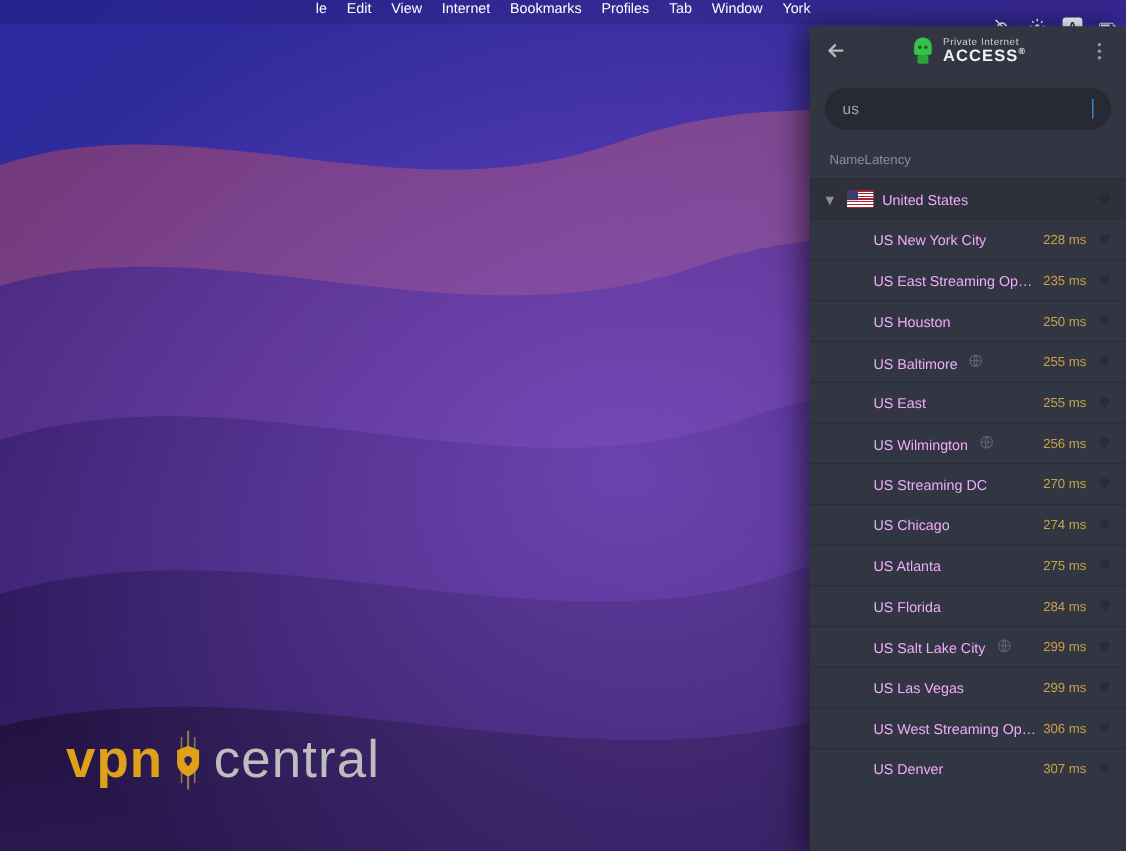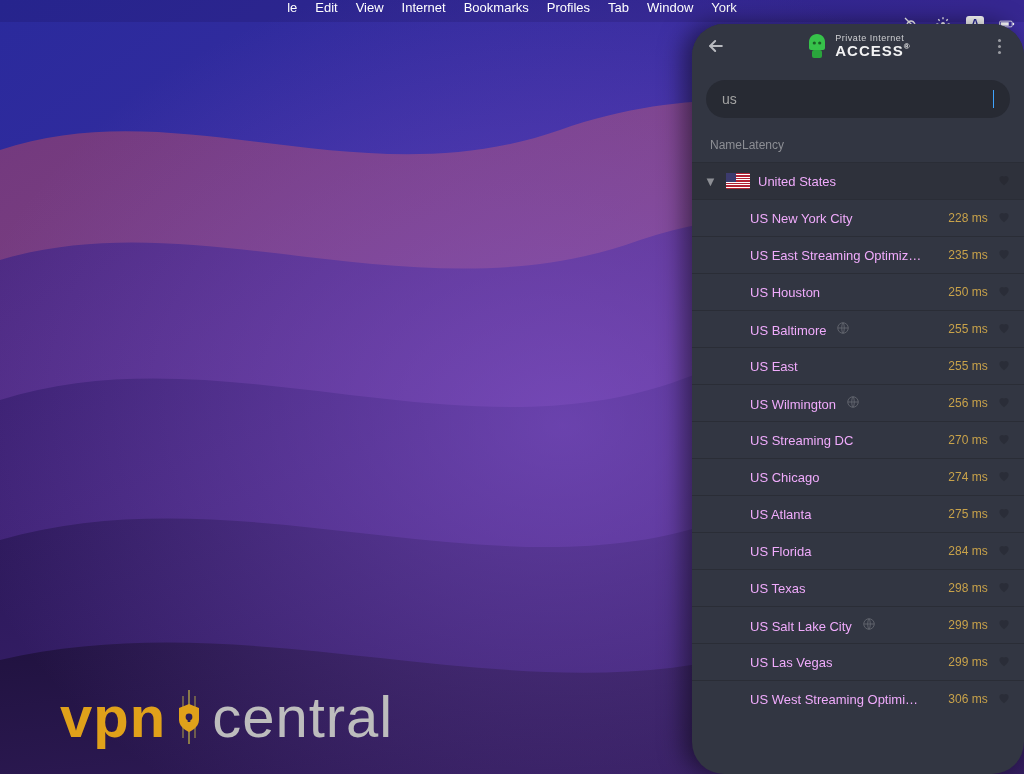--- a/index.html
+++ b/index.html
@@ -16,31 +16,31 @@
     font-size:13px; z-index:5; background:rgba(20,10,60,0.15);flex-direction:column;}
   .menubar .menu-left { display:flex; gap:18px; }
   .menubar .menu-right { margin-left:auto; display:flex; gap:14px; align-items:center; }
   .menubar .mi { cursor:default; }
   .status-icon { width:18px; height:18px; display:inline-flex; align-items:center; justify-content:center; }
   .status-icon svg { width:16px; height:16px; }
   .badge-A { width:18px; height:16px; border-radius:3px; background:#fff; color:#2a2a9a;
     font-weight:700; font-size:12px; display:inline-flex; align-items:center; justify-content:center; }
 
   
-  .watermark { position:absolute; left:60px; bottom:24px; z-index:3;
-    font-size:58px; letter-spacing:1px; color:#bdbdbd; font-weight:300;
+  .watermark { position:absolute; left:60px; bottom:56px; z-index:3;
+    font-size:48px; letter-spacing:1px; color:#bdbdbd; font-weight:300;
     display:flex; align-items:center; }
   .watermark .vpn { color:#e0a11a; font-weight:700; letter-spacing:1px; }
   .watermark .shield { display:inline-flex; width:46px; align-items:center; justify-content:center; }
 
   
-  .pia { position:absolute; top:24px; right:0; width:332px; height:750px;
+  .pia { position:absolute; top:24px; right:0; width:288px; height:750px;
     background:#323642; color:#c8c9cc; z-index:10;
     box-shadow:-8px 0 24px rgba(0,0,0,0.5);
-    display:flex; flex-direction:column; overflow:hidden;border-radius:32px; }
+    display:flex; flex-direction:column; overflow:hidden; }
   .pia-header { height:44px; display:flex; align-items:center; justify-content:space-between;
     padding:0 10px; background:#323642; }
   .pia-logo { display:flex; align-items:center; gap:6px; color:#e9e9eb; }
   .pia-logo .brand { display:flex; flex-direction:column; line-height:1; }
   .pia-logo .brand .top { font-size:9px; letter-spacing:0.5px; color:#cfd0d3; }
   .pia-logo .brand .bot { font-size:15px; font-weight:700; letter-spacing:1px; color:#f2f2f3; }
   .pia-logo .brand .bot sup { font-size:8px; vertical-align:top; }
   .back-btn { width:28px; height:28px; display:flex; align-items:center; justify-content:center;
     cursor:pointer; }
   .more-btn { width:28px; height:28px; display:flex; flex-direction:column; align-items:center;
@@ -316,28 +316,20 @@
         <div class="row">
           <span class="indent"></span>
           <span class="name">US Florida</span>
           <span class="lat">284 ms</span>
           <span class="fav"><svg width="14" height="14" viewBox="0 0 24 24" fill="#1d1f26">
               <path d="M12 21s-8-5.3-8-11a5 5 0 0 1 8-4 5 5 0 0 1 8 4c0 5.7-8 11-8 11z"></path>
             </svg></span>
         </div>
         <div class="row">
           <span class="indent"></span>
-          <span class="name">US Texas</span>
-          <span class="lat">298 ms</span>
-          <span class="fav"><svg width="14" height="14" viewBox="0 0 24 24" fill="#1d1f26">
-              <path d="M12 21s-8-5.3-8-11a5 5 0 0 1 8-4 5 5 0 0 1 8 4c0 5.7-8 11-8 11z"></path>
-            </svg></span>
-        </div>
-        <div class="row">
-          <span class="indent"></span>
           <span class="name">US Salt Lake City <span class="geo"><svg width="14" height="14" viewBox="0 0 24 24" fill="none" stroke="#9b9da3" stroke-width="1.6">
                 <circle cx="12" cy="12" r="9"></circle>
                 <path d="M3 12h18M12 3c3 3 3 15 0 18M12 3c-3 3-3 15 0 18"></path>
               </svg></span></span>
           <span class="lat">299 ms</span>
           <span class="fav"><svg width="14" height="14" viewBox="0 0 24 24" fill="#1d1f26">
               <path d="M12 21s-8-5.3-8-11a5 5 0 0 1 8-4 5 5 0 0 1 8 4c0 5.7-8 11-8 11z"></path>
             </svg></span>
         </div>
         <div class="row">
@@ -349,15 +341,23 @@
             </svg></span>
         </div>
         <div class="row">
           <span class="indent"></span>
           <span class="name">US West Streaming Optimi…</span>
           <span class="lat">306 ms</span>
           <span class="fav"><svg width="14" height="14" viewBox="0 0 24 24" fill="#1d1f26">
               <path d="M12 21s-8-5.3-8-11a5 5 0 0 1 8-4 5 5 0 0 1 8 4c0 5.7-8 11-8 11z"></path>
             </svg></span>
         </div>
+        <div class="row">
+          <span class="indent"></span>
+          <span class="name">US Denver</span>
+          <span class="lat">307 ms</span>
+          <span class="fav"><svg width="14" height="14" viewBox="0 0 24 24" fill="#1d1f26">
+              <path d="M12 21s-8-5.3-8-11a5 5 0 0 1 8-4 5 5 0 0 1 8 4c0 5.7-8 11-8 11z"></path>
+            </svg></span>
+        </div>
       </div>
   </div>
 </div>
 
 </body></html>

